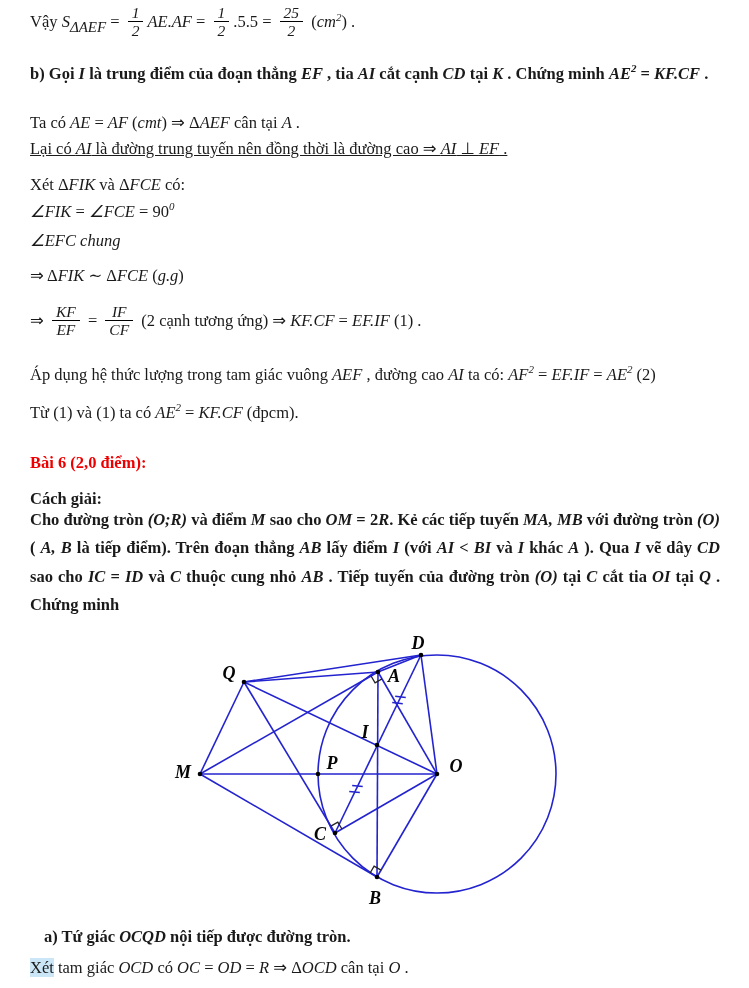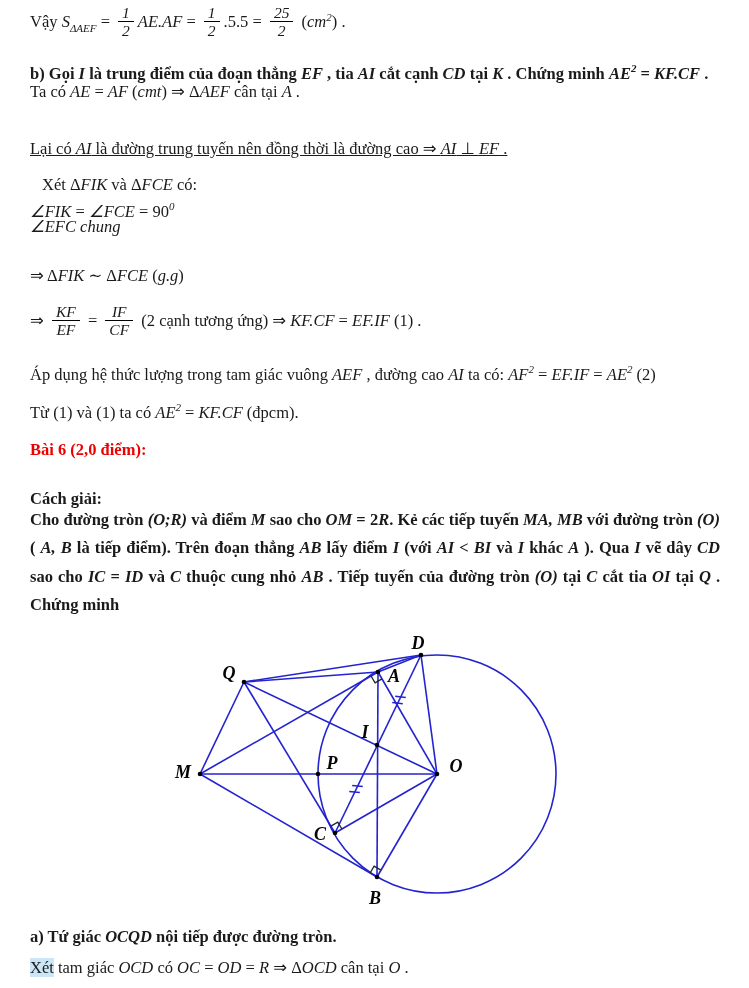--- a/index.html
+++ b/index.html
@@ -7,49 +7,49 @@
         font-family:"Liberation Serif", serif;color:#1a1a1a;}
   .line{position:absolute;left:30px;white-space:nowrap;font-size:16.5px;line-height:1.25;}
   .line.para{white-space:normal;text-align:justify;line-height:1.72;}
   .bi{font-weight:bold;font-style:italic;}
   .red{font-weight:bold;}
   .bold{font-weight:bold;}
   .t-up{font-style:normal;}
   .t-it{font-style:italic;}
   .t-hl{font-style:normal;background:rgba(140,200,235,.45);margin-top:13px;}
   sup{font-size:11px;font-style:italic;}
-  sub{font-size:11px;font-style:italic;}
+  sub{font-size:15px;font-style:italic;}
   .frac{display:inline-block;vertical-align:middle;text-align:center;margin:0 4px;
         font-style:italic;font-size:15.5px;line-height:1.1;transform:translateY(-2px);}
   .frac .num{display:block;padding:0 4px;border-bottom:1.3px solid #000;}
   .frac .den{display:block;padding:0 4px;}
   #geo{position:absolute;left:0;top:0;width:749px;height:988px;}
   .plabel{font-family:"Liberation Serif",serif;font-weight:bold;font-style:italic;
           font-size:18px;fill:#050505;text-anchor:middle;}
 </style>
 </head>
 <body>
 
 <div id="page">
   <div id="doc">
       <div class="line " style="top: 6px;"><span class="t-up">Vậy </span><span class="t-it">S</span><sub>ΔAEF</sub><span class="t-up"> = </span><span class="frac"><span class="num">1</span><span class="den">2</span></span><span class="t-it">AE.AF</span><span class="t-up"> = </span><span class="frac"><span class="num">1</span><span class="den">2</span></span><span class="t-up">.5.5 = </span><span class="frac"><span class="num">25</span><span class="den">2</span></span><span class="t-up"> (</span><span class="t-it">cm</span><sup>2</sup><span class="t-up">) .</span></div>
       <div class="line bi" style="top: 62px;"><span class="t-up">b) Gọi </span><span class="t-it">I</span><span class="t-up"> là trung điểm của đoạn thẳng </span><span class="t-it">EF</span><span class="t-up"> , tia </span><span class="t-it">AI</span><span class="t-up"> cắt cạnh </span><span class="t-it">CD</span><span class="t-up"> tại </span><span class="t-it">K</span><span class="t-up"> . Chứng minh </span><span class="t-it">AE</span><sup>2</sup><span class="t-up"> = </span><span class="t-it">KF.CF</span><span class="t-up"> .</span></div>
-      <div class="line " style="top: 82px;"><span class="t-up">Ta có </span><span class="t-it">AE</span><span class="t-up"> = </span><span class="t-it">AF</span><span class="t-up"> (</span><span class="t-it">cmt</span><span class="t-up">) ⇒ Δ</span><span class="t-it">AEF</span><span class="t-up"> cân tại </span><span class="t-it">A</span><span class="t-up"> .</span></div>
+      <div class="line " style="top: 113px;"><span class="t-up">Ta có </span><span class="t-it">AE</span><span class="t-up"> = </span><span class="t-it">AF</span><span class="t-up"> (</span><span class="t-it">cmt</span><span class="t-up">) ⇒ Δ</span><span class="t-it">AEF</span><span class="t-up"> cân tại </span><span class="t-it">A</span><span class="t-up"> .</span></div>
       <div class="line " style="top: 139px; text-decoration: underline;"><span class="t-up">Lại có </span><span class="t-it">AI</span><span class="t-up"> là đường trung tuyến nên đồng thời là đường cao ⇒ </span><span class="t-it">AI</span><span class="t-up"> ⊥ </span><span class="t-it">EF</span><span class="t-up"> .</span></div>
-      <div class="line " style="top: 175px; margin-left: 12px;"><span class="t-up">Xét Δ</span><span class="t-it">FIK</span><span class="t-up"> và Δ</span><span class="t-it">FCE</span><span class="t-up"> có:</span></div>
+      <div class="line " style="top: 175px;"><span class="t-up">Xét Δ</span><span class="t-it">FIK</span><span class="t-up"> và Δ</span><span class="t-it">FCE</span><span class="t-up"> có:</span></div>
       <div class="line " style="top: 200px;"><span class="t-it">∠FIK</span><span class="t-up"> = </span><span class="t-it">∠FCE</span><span class="t-up"> = 90</span><sup>0</sup></div>
-      <div class="line " style="top: 217px;"><span class="t-it">∠EFC chung</span></div>
+      <div class="line " style="top: 231px;"><span class="t-it">∠EFC chung</span></div>
       <div class="line " style="top: 266px;"><span class="t-up">⇒ Δ</span><span class="t-it">FIK</span><span class="t-up"> ∼ Δ</span><span class="t-it">FCE</span><span class="t-up"> (</span><span class="t-it">g.g</span><span class="t-up">)</span></div>
       <div class="line " style="top: 305px;"><span class="t-up">⇒ </span><span class="frac"><span class="num">KF</span><span class="den">EF</span></span><span class="t-up"> = </span><span class="frac"><span class="num">IF</span><span class="den">CF</span></span><span class="t-up"> (2 cạnh tương ứng) ⇒ </span><span class="t-it">KF.CF</span><span class="t-up"> = </span><span class="t-it">EF.IF</span><span class="t-up">  (1) .</span></div>
       <div class="line " style="top: 363px;"><span class="t-up">Áp dụng hệ thức lượng trong tam giác vuông </span><span class="t-it">AEF</span><span class="t-up"> , đường cao </span><span class="t-it">AI</span><span class="t-up"> ta có: </span><span class="t-it">AF</span><sup>2</sup><span class="t-up"> = </span><span class="t-it">EF.IF</span><span class="t-up"> = </span><span class="t-it">AE</span><sup>2</sup><span class="t-up">  (2)</span></div>
       <div class="line " style="top: 401px;"><span class="t-up">Từ (1) và (1) ta có  </span><span class="t-it">AE</span><sup>2</sup><span class="t-up"> = </span><span class="t-it">KF.CF</span><span class="t-up">  (đpcm).</span></div>
-      <div class="line red" style="top: 440px; color: rgb(238, 0, 0);"><span class="t-up">Bài 6 (2,0 điểm):</span></div>
+      <div class="line red" style="top: 453px; color: rgb(238, 0, 0);"><span class="t-up">Bài 6 (2,0 điểm):</span></div>
       <div class="line bold" style="top: 489px;"><span class="t-up">Cách giải:</span></div>
       <div class="line bi para" style="top: 506px; width: 690px;"><span class="t-up">Cho đường tròn </span><span class="t-it">(O;R)</span><span class="t-up"> và điểm </span><span class="t-it">M</span><span class="t-up"> sao cho </span><span class="t-it">OM</span><span class="t-up"> = 2</span><span class="t-it">R</span><span class="t-up">. Kẻ các tiếp tuyến </span><span class="t-it">MA, MB</span><span class="t-up"> với đường tròn </span><span class="t-it">(O)</span><span class="t-up"> ( </span><span class="t-it">A, B</span><span class="t-up"> là tiếp điểm). Trên đoạn thẳng </span><span class="t-it">AB</span><span class="t-up"> lấy điểm </span><span class="t-it">I</span><span class="t-up"> (với </span><span class="t-it">AI</span><span class="t-up"> &lt; </span><span class="t-it">BI</span><span class="t-up"> và </span><span class="t-it">I</span><span class="t-up"> khác </span><span class="t-it">A</span><span class="t-up"> ). Qua </span><span class="t-it">I</span><span class="t-up"> vẽ dây </span><span class="t-it">CD</span><span class="t-up"> sao cho </span><span class="t-it">IC</span><span class="t-up"> = </span><span class="t-it">ID</span><span class="t-up"> và </span><span class="t-it">C</span><span class="t-up"> thuộc cung nhỏ </span><span class="t-it">AB</span><span class="t-up"> . Tiếp tuyến của đường tròn </span><span class="t-it">(O)</span><span class="t-up"> tại </span><span class="t-it">C</span><span class="t-up"> cắt tia </span><span class="t-it">OI</span><span class="t-up"> tại </span><span class="t-it">Q</span><span class="t-up"> . Chứng minh</span></div>
-      <div class="line bi" style="top: 927px;"><span class="t-up">a) Tứ giác </span><span class="t-it">OCQD</span><span class="t-up"> nội tiếp được đường tròn.</span></div>
+      <div class="line bi" style="top: 927px; margin-left: 14px;"><span class="t-up">a) Tứ giác </span><span class="t-it">OCQD</span><span class="t-up"> nội tiếp được đường tròn.</span></div>
       <div class="line " style="top: 958px;"><span class="t-hl">Xét</span><span class="t-up"> tam giác </span><span class="t-it">OCD</span><span class="t-up"> có </span><span class="t-it">OC</span><span class="t-up"> = </span><span class="t-it">OD</span><span class="t-up"> = </span><span class="t-it">R</span><span class="t-up"> ⇒ Δ</span><span class="t-it">OCD</span><span class="t-up"> cân tại </span><span class="t-it">O</span><span class="t-up"> .</span></div>
     </div>
   <svg id="geo" viewBox="0 0 749 988" xmlns="http://www.w3.org/2000/svg">
       <circle cx="437" cy="774" r="119" fill="none" stroke="#2323cf" stroke-width="1.6"></circle>
       <line x1="200" y1="774" x2="378" y2="672" stroke="#2323cf" stroke-width="1.6"></line>
       <line x1="200" y1="774" x2="377" y2="877" stroke="#2323cf" stroke-width="1.6"></line>
       <line x1="200" y1="774" x2="437" y2="774" stroke="#2323cf" stroke-width="1.6"></line>
       <line x1="200" y1="774" x2="244" y2="682" stroke="#2323cf" stroke-width="1.6"></line>
       <line x1="244" y1="682" x2="378" y2="672" stroke="#2323cf" stroke-width="1.6"></line>
       <line x1="244" y1="682" x2="421" y2="655" stroke="#2323cf" stroke-width="1.6"></line>

